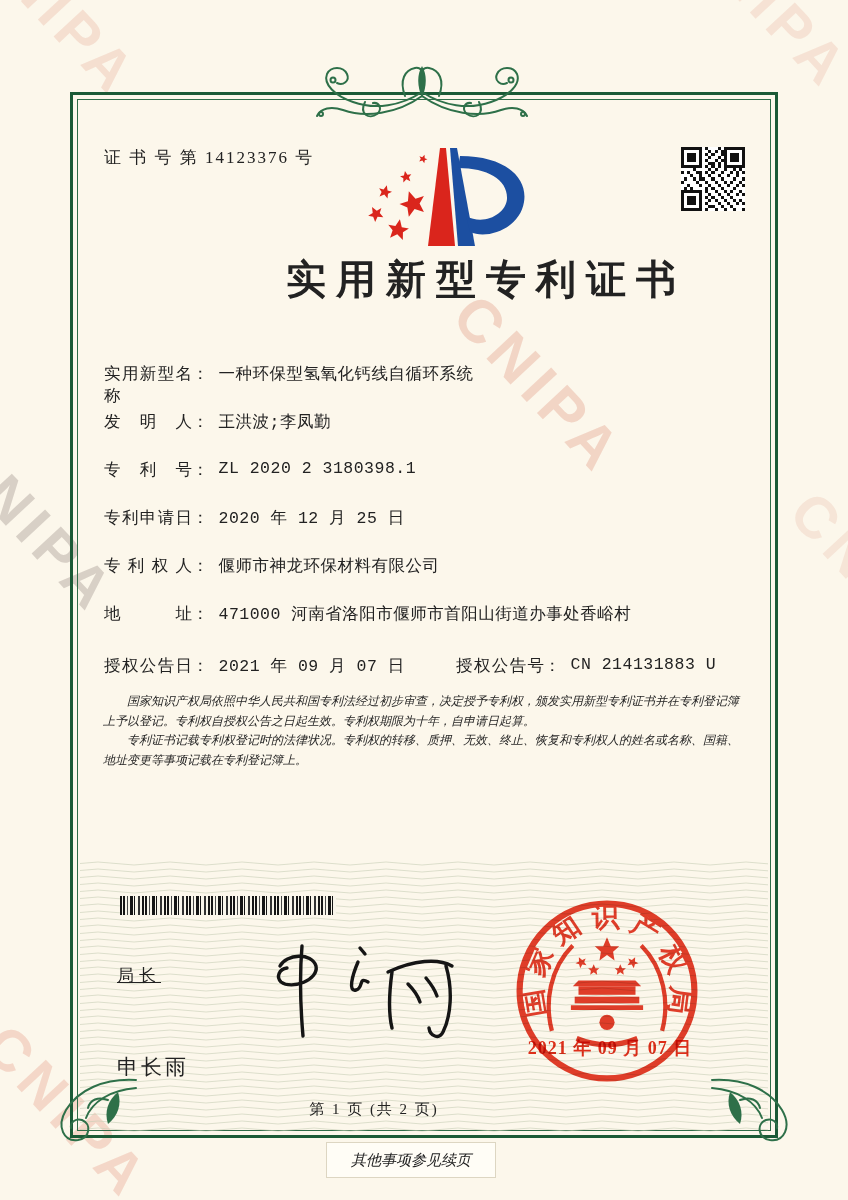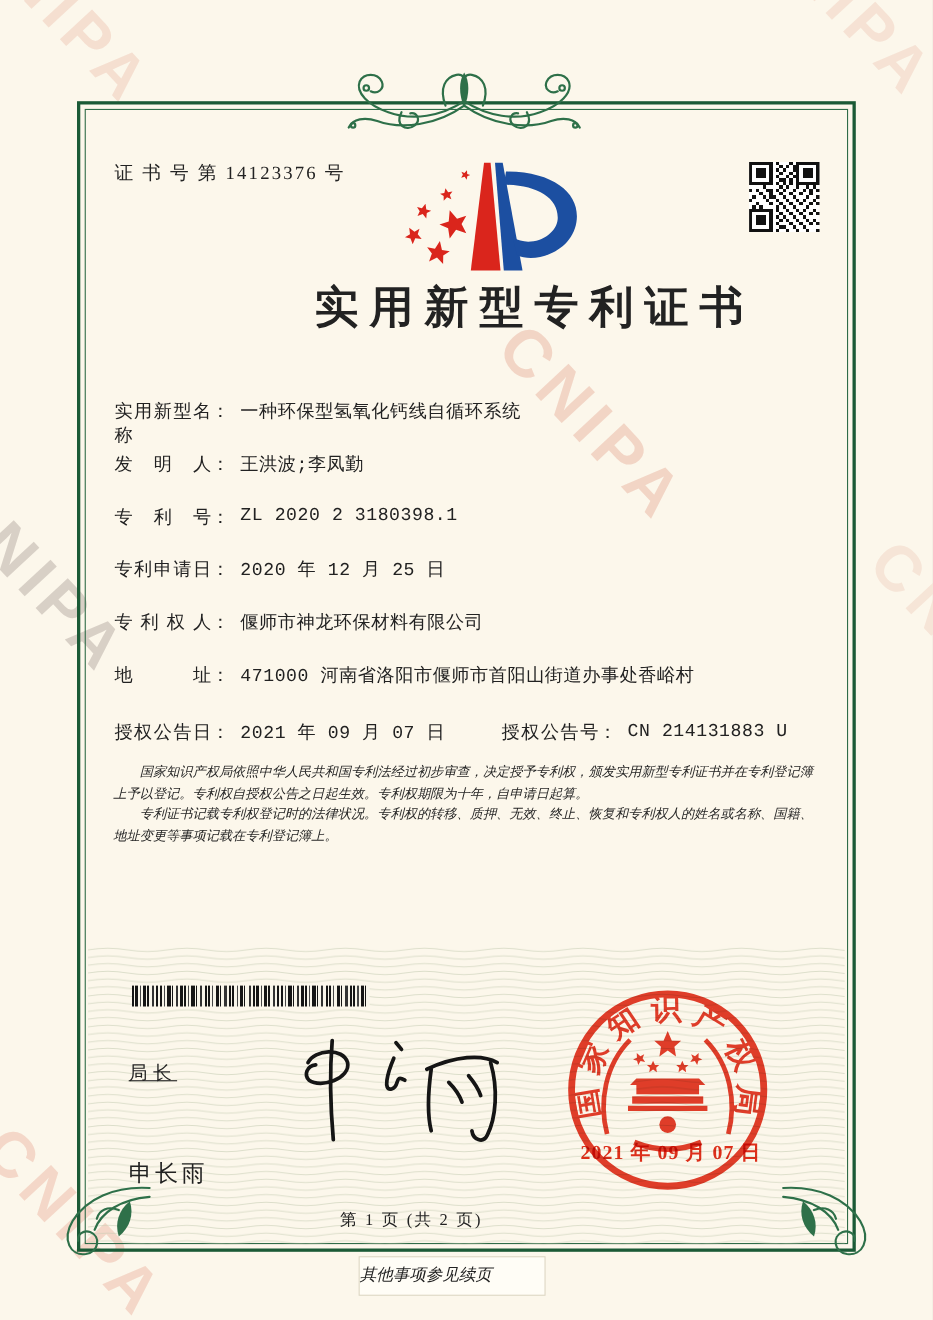--- a/index.html
+++ b/index.html
@@ -41,21 +41,21 @@
   .post{position:absolute;left:117px;top:964px;font-size:17px;letter-spacing:5px;z-index:4;text-decoration:underline;}
   .postname{position:absolute;left:117px;top:1053px;font-size:21px;letter-spacing:3px;z-index:4;}
   .sig{position:absolute;left:246px;top:936px;z-index:4;}
   .seal{position:absolute;left:512px;top:896px;z-index:5;opacity:.93;mix-blend-mode:multiply;}
   .sealdate{position:absolute;left:522px;top:1036px;width:176px;text-align:center;
             font-size:18px;font-weight:bold;color:#e0301c;letter-spacing:1px;z-index:6;
             mix-blend-mode:multiply;}
   .pageno{position:absolute;left:70px;top:1100px;width:608px;text-align:center;
           font-size:15px;letter-spacing:2px;z-index:4;}
   .note{position:absolute;left:326px;top:1142px;width:168px;height:34px;line-height:34px;
-        font-size:15px;font-style:italic;background:#fffdf6;
+        text-align:center;font-size:15px;font-style:italic;background:#fffdf6;
         border:1px solid #ddd6c2;z-index:4;}
 </style>
 </head>
 <body>
 
 <div class="page">
 
   <div class="wm" style="left:-50px;top:-25px;color:rgba(232,180,160,.36)">CNIPA</div>
   <div class="wm" style="left:662px;top:-32px;color:rgba(232,180,160,.30)">CNIPA</div>
   <div class="wm" style="left:430px;top:350px;color:rgba(226,158,136,.38);font-size:60px">CNIPA</div>

